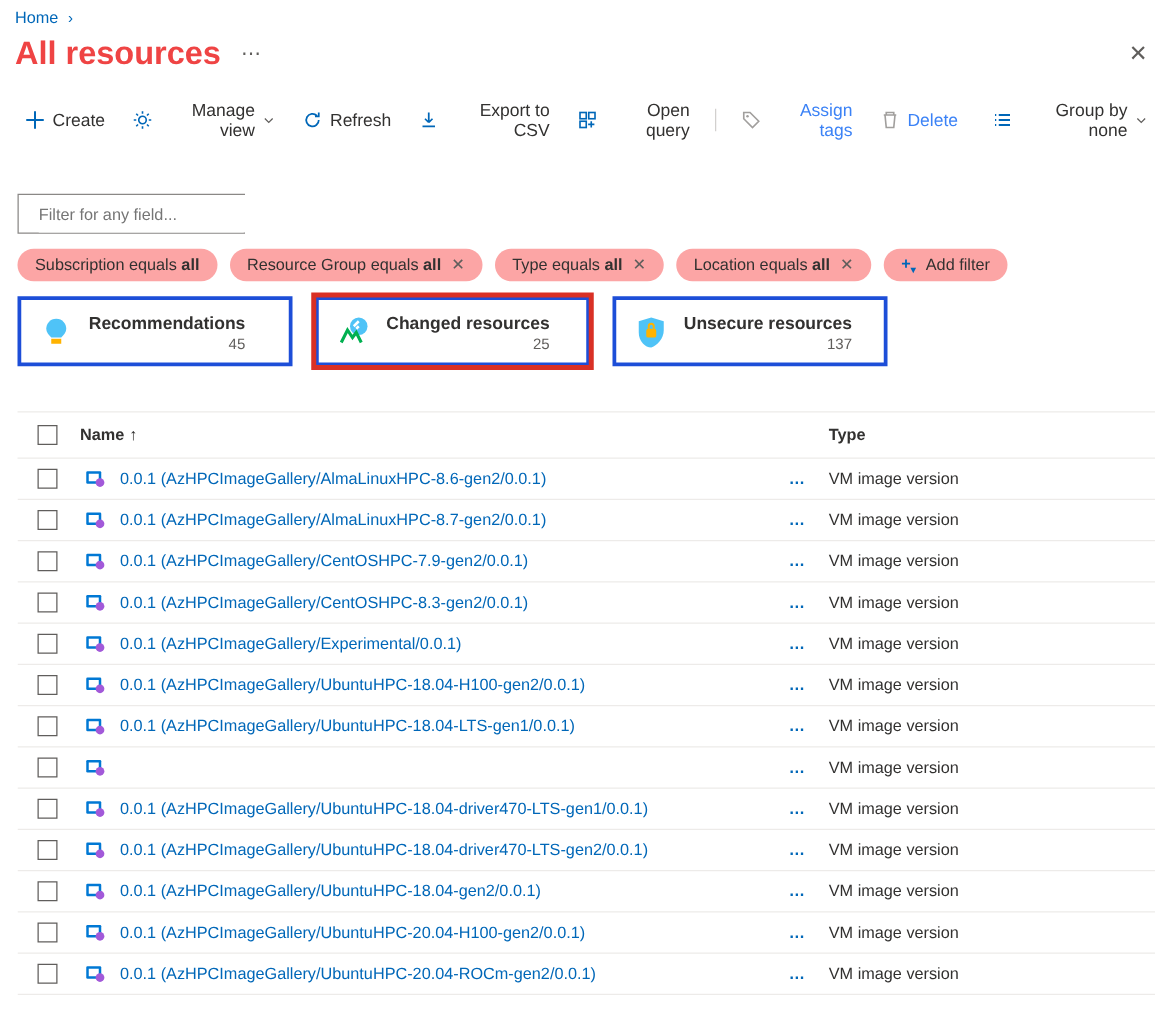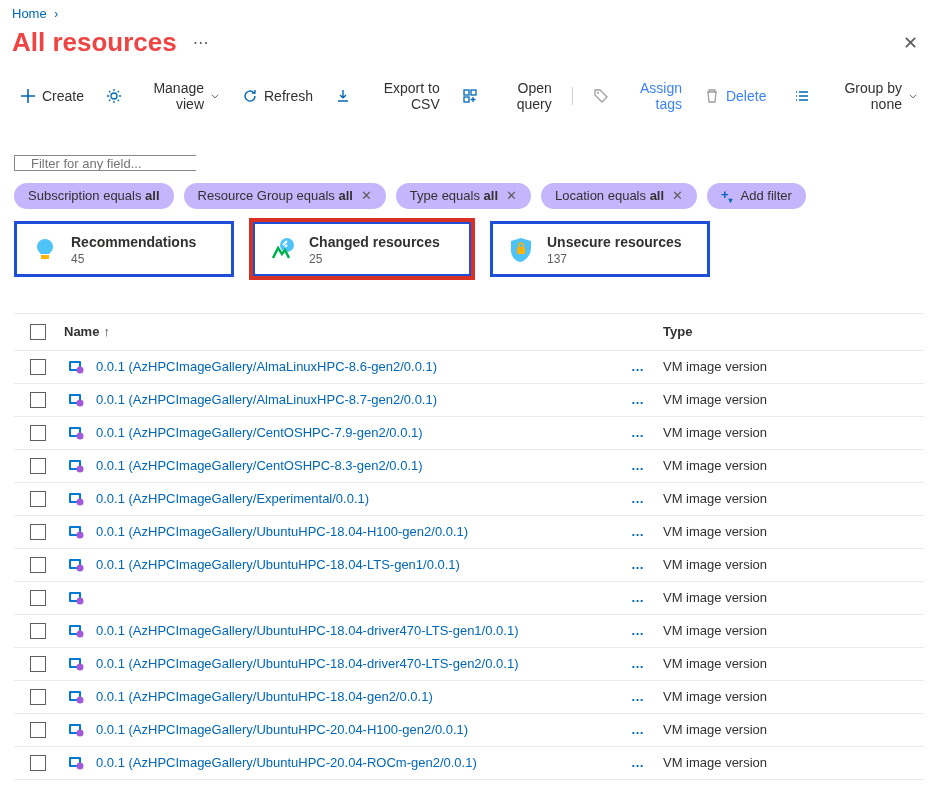--- a/index.html
+++ b/index.html
@@ -10,33 +10,33 @@
   .title-row { display: flex; align-items: center; padding: 4px 12px 8px; }
   .title { font-size: 26px; font-weight: 600; color: #ef4444; }
   .title-ell { margin-left: 16px; color: #605e5c; letter-spacing: 2px; font-size: 16px; cursor: pointer;}
   .close-x { margin-left: auto; margin-right: 8px; font-size: 18px; color: #605e5c; cursor:pointer;}
   .cmdbar { display:flex; align-items:center; padding: 8px 12px; border-bottom:1px solid #fff; gap:6px; }
   .cmd { display:flex; align-items:center; gap:6px; padding:6px 8px; font-size:14px; color:#323130; cursor:pointer;text-align:right; }
   .cmd.disabled { color:#3b82f6; cursor:default; }
   .cmd svg { width:16px; height:16px; flex-shrink:0; }
   .vsep { width:1px; height:18px; background:#d2d0ce; margin: 0 6px; }
   .main { padding: 28px 14px 0 14px; position:relative; }
-  .filter-input-wrap { display:flex; align-items:center; border:1px solid #8a8886; width:182px; height:16px; margin-bottom: 12px; }
+  .filter-input-wrap { display:flex; align-items:center; border:1px solid #8a8886; width:182px; height:32px; margin-bottom: 12px; }
   .filter-input-wrap svg { width:16px;height:16px; margin:0 8px; }
   .filter-input { border:none; outline:none; font-size:13px; flex:1; height:100%; color:#605e5c; }
   .pill-row { display:flex; gap:10px; flex-wrap:wrap; margin-bottom:12px; }
-  .pill { background:#c4b5fd; border-radius:16px; padding:4px 14px; font-size:13px; color:#323130; display:flex; align-items:center; gap:8px; }
+  .pill { background:#fca5a5; border-radius:16px; padding:4px 14px; font-size:13px; color:#323130; display:flex; align-items:center; gap:8px; }
   .pill .px { color:#605e5c; font-size:13px; cursor:pointer; }
   .pill .plus { color:#0067b8; font-weight:bold;}
   .cards { display:flex; gap:18px; }
   .card { border:3px solid #1d4ed8; padding:10px 18px 8px 14px; display:flex; align-items:center; gap:12px; min-width:220px; cursor:pointer; }
   .card.highlight { outline: 4px solid #d93025; outline-offset:-1px; }
   .card .ctext { display:flex; flex-direction:column; }
   .card .ctitle { font-size:14px; font-weight:600; color:#323130; }
-  .card .cnum { font-size:12px; color:#605e5c; margin-top:2px;}
+  .card .cnum { font-size:12px; color:#605e5c; margin-top:2px;text-align:right;}
   .grid-wrap { margin-top:36px; border-top:1px solid #edebe9;}
   .ghead { display:flex; align-items:center; padding:10px 6px; border-bottom:1px solid #edebe9; font-size:13px; color:#323130;}
   .gcol-chk { width:36px; display:flex; justify-content:center;}
   .chkbox { width:16px;height:16px; border:1px solid #605e5c; background:#fff; cursor:pointer;}
   .gcol-name { flex:1; padding-left:8px; font-weight:600; display:flex; align-items:center; gap:4px;}
   .gcol-dots { width:50px; text-align:center;}
   .gcol-type { width:255px; font-weight:600;}
   .grow { display:flex; align-items:center; padding:8px 6px; border-bottom:1px solid #edebe9; font-size:13px;}
   .grow .name { color:#0067b8; cursor:pointer; }
   .grow .dots { color:#0067b8; text-align:center; font-weight:bold; letter-spacing:1px; cursor:pointer;}

